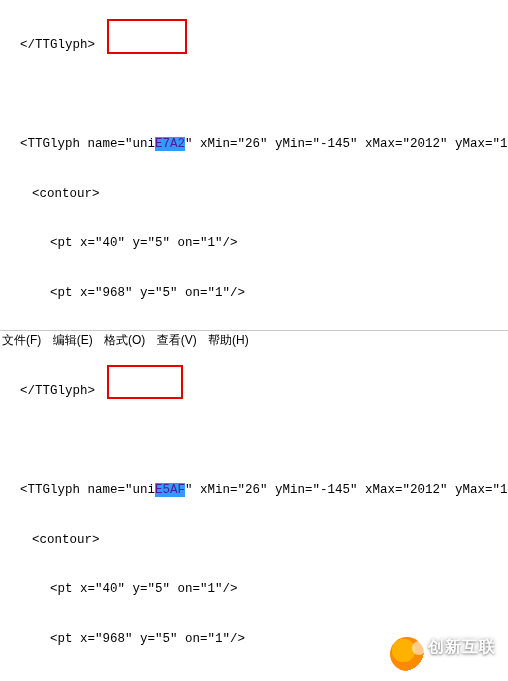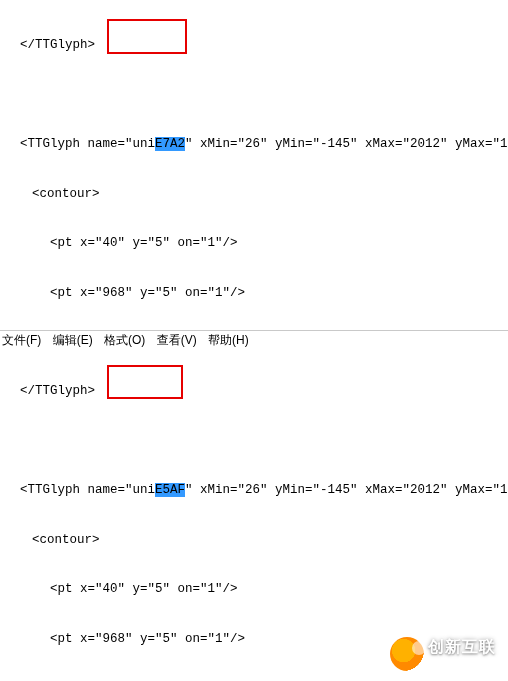--- a/index.html
+++ b/index.html
@@ -42,21 +42,21 @@
     padding: 2px 2px 0 2px;
     height: 333px;
     overflow: hidden;
   }
   .line { display: block; }
   .i1 { margin-left: 18px; }
   .i2 { margin-left: 30px; }
   .i3 { margin-left: 48px; }
   .sel {
     background: #3399ff;
-    color: #000000;
+    color: #4c1d95;
   }
   .redbox {
     position: absolute;
     border: 2px solid #e60000;
     pointer-events: none;
   }
   .redbox.top { left: 107px; top: 19px; width: 80px; height: 35px; }
   .redbox.bottom { left: 107px; top: 365px; width: 76px; height: 34px; }
   .watermark {
     position: absolute;

